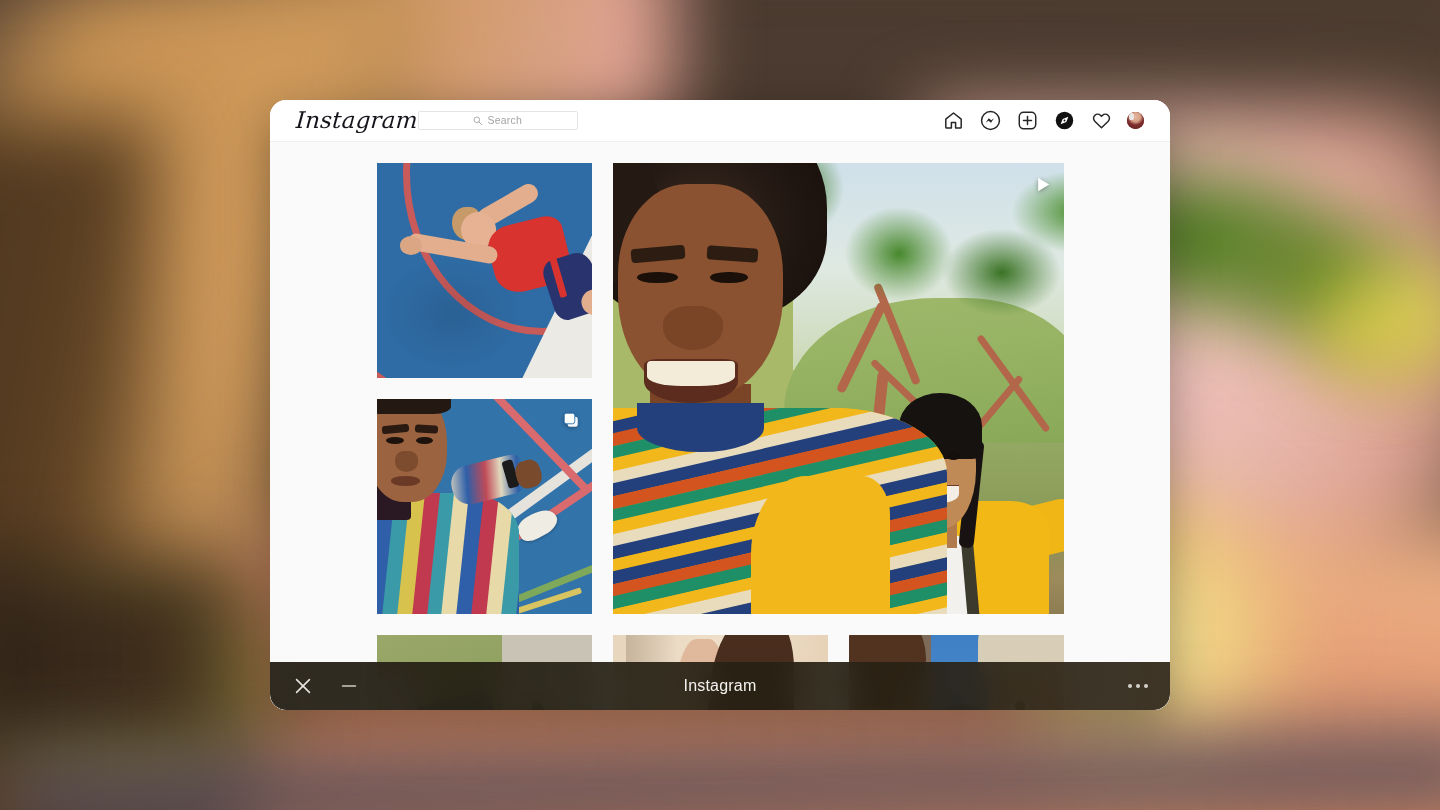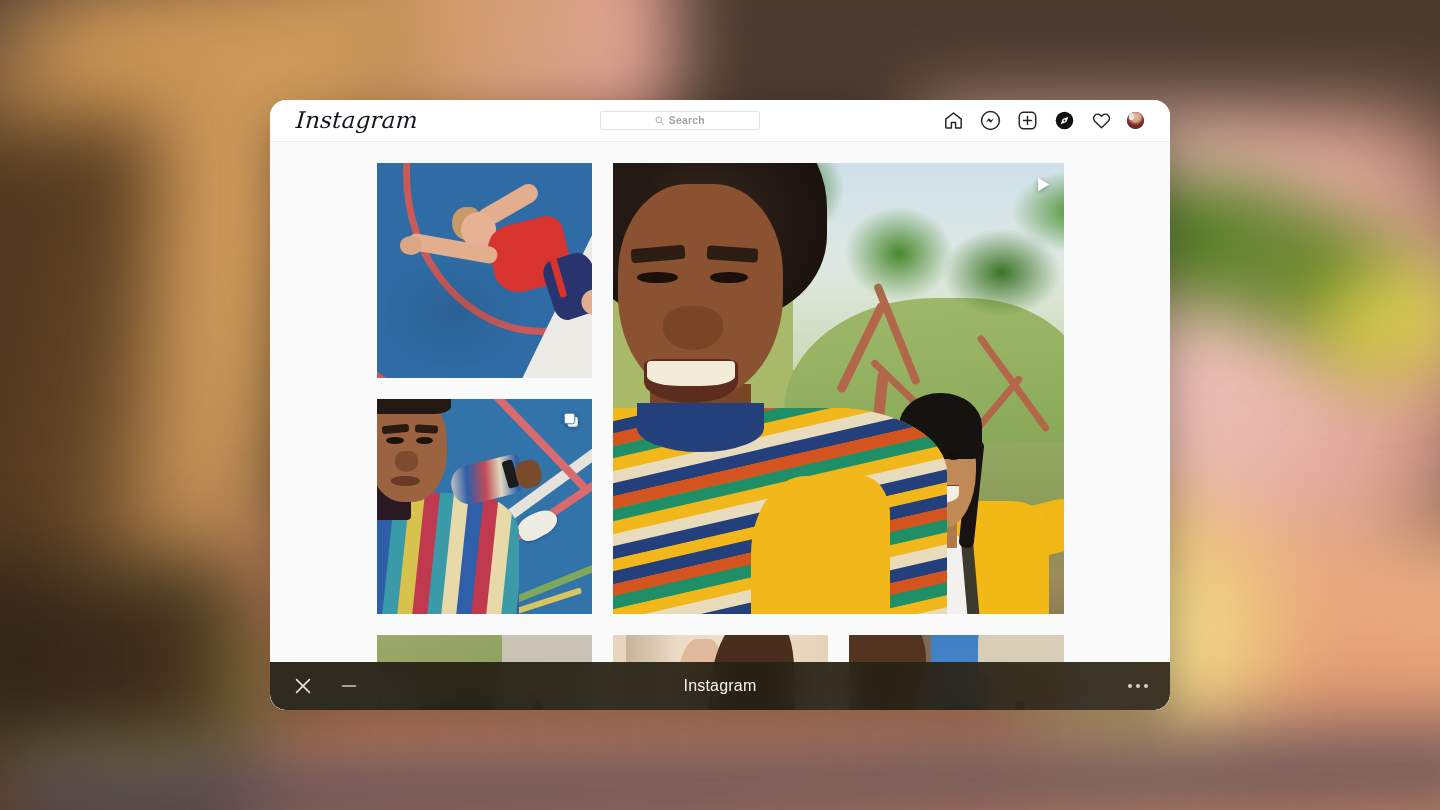--- a/index.html
+++ b/index.html
@@ -117,21 +117,21 @@
     font-size: 23px;
     font-style: italic;
     font-weight: 400;
     color: #14141b;
     letter-spacing: 0.2px;
     line-height: 1;
     transform: skewX(-4deg);
     user-select: none;
   }
 
-  .search-wrap { flex: 1; display: flex; justify-content: center; font-weight: bold; }
+  .search-wrap { flex: 1; display: flex; justify-content: flex-start; }
   .search-box {
     width: 160px; height: 19px;
     border: 1px solid #e4e4e4;
     background: #ffffff;
     border-radius: 2px;
     display: flex;
     align-items: center;
     justify-content: center;
     gap: 5px;
   }

